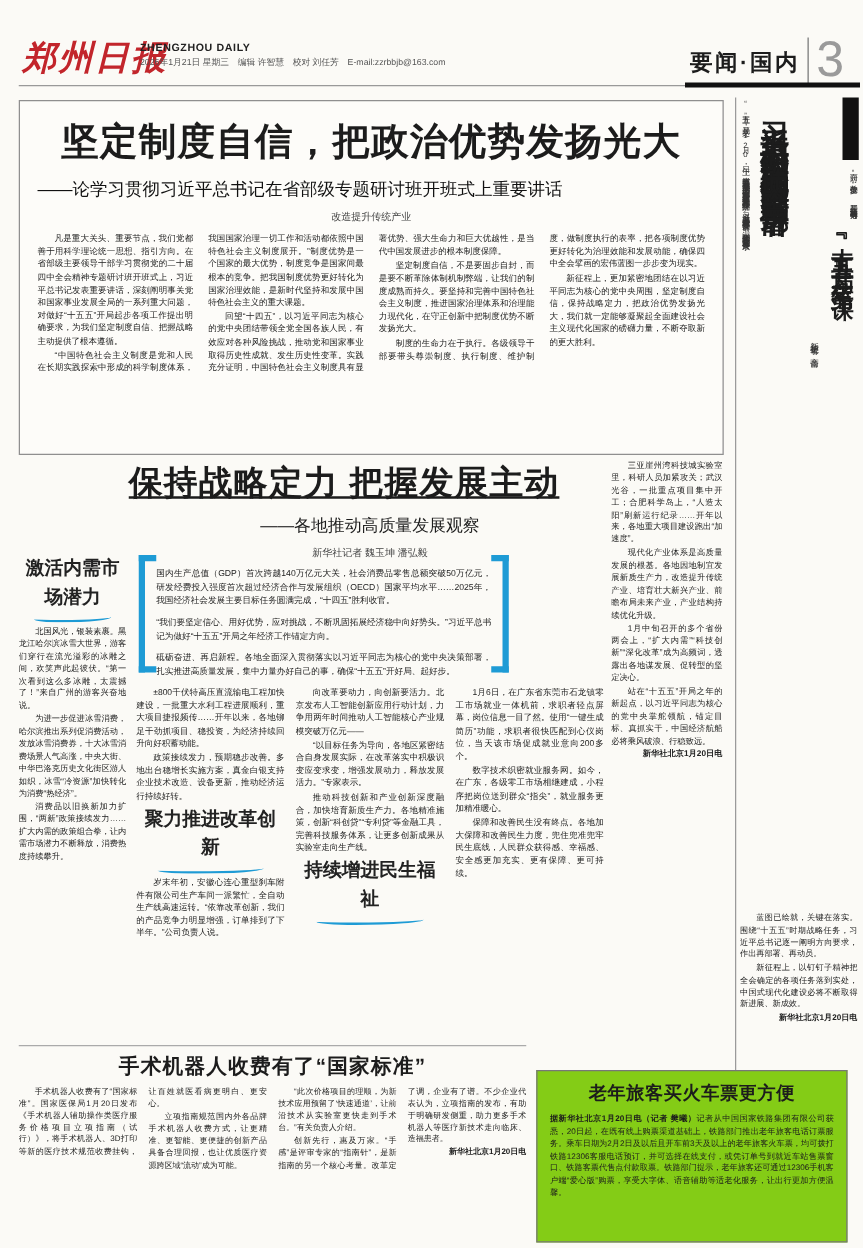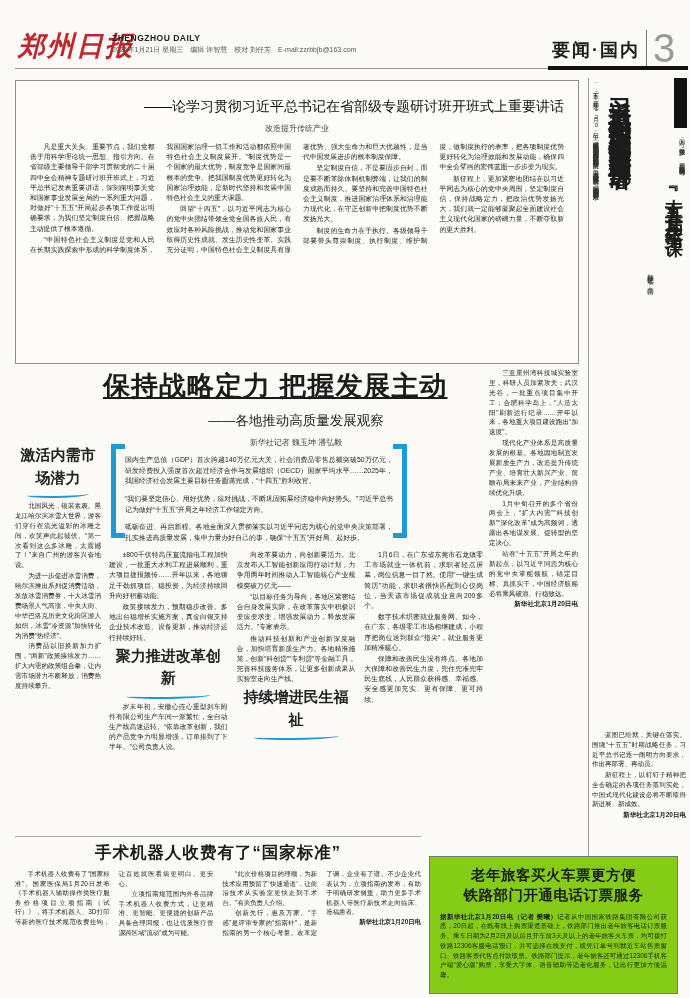--- a/index.html
+++ b/index.html
@@ -15,21 +15,21 @@
   .page-num{font-size:40px;color:#9a9a9a;font-weight:normal;line-height:1;}
   .hrule{background:#999;height:1px;}
   .black-bar{background:#111;}
   
   .np{font-size:6.8px;line-height:1.5;text-align:justify;color:#222;}
   .np p{margin:0 0 1px 0;text-indent:2em;}
   .dateline{font-weight:bold;text-align:right;text-indent:0 !important;}
   
   .main-box{border:1px solid #8f8f8f;padding:8px 14px;background:#fdfcf9;}
   .main-title{font-size:30px;font-weight:bold;text-align:center;letter-spacing:1px;margin-top:4px;}
-  .main-sub{font-size:14px;text-align:right;margin-top:9px;color:#111;}
+  .main-sub{font-size:14px;text-align:left;margin-top:9px;color:#111;}
   .byline{font-size:8px;text-align:center;color:#444;margin-top:7px;}
   .cols4{column-count:4;column-gap:12px;margin-top:8px;height:176px;overflow:hidden;}
   
   .mid-title{font-size:27px;font-weight:bold;letter-spacing:1px;text-decoration:underline;}
   .mid-sub{font-size:13.5px;text-align:center;margin-top:8px;}
   .crosshead{font-size:15px;font-weight:bold;text-align:center;margin:2px 0 2px 0;text-indent:0;}
   .swoosh{height:5px;width:72%;margin:0 auto 3px auto;border-bottom:2px solid #1e9bd5;
           border-radius:0 0 70% 40%;}
   .qbox{position:relative;padding:6px 16px;font-size:6.9px;line-height:1.55;text-align:justify;}
   .qbox:before,.qbox:after{content:"";position:absolute;width:9px;top:2px;bottom:2px;}
@@ -63,20 +63,21 @@
   <div class="en-name">ZHENGZHOU DAILY</div>
   <div class="date-line">2026年1月21日 星期三　编辑 许智慧　校对 刘任芳　E-mail:zzrbbjb@163.com</div>
 </div>
 <div class="abs hrule" style="left:15px;top:68px;width:565px;"></div>
 <div class="abs section-label" style="left:552px;top:38px;">要闻·国内</div>
 <div class="abs" style="left:646px;top:30px;width:1px;height:38px;background:#777;"></div>
 <div class="abs page-num" style="left:653px;top:28px;">3</div>
 <div class="abs black-bar" style="left:548px;top:66px;width:140px;height:4px;"></div>
 
 <div class="abs main-box" style="left:15px;top:80px;width:534px;height:266px;">
+  <div class="main-title">坚定制度自信，把政治优势发扬光大</div>
   <div class="main-sub">——论学习贯彻习近平总书记在省部级专题研讨班开班式上重要讲话</div>
   <div class="byline">改造提升传统产业</div>
   <div class="cols4 np">
       <p>凡是重大关头、重要节点，我们党都善于用科学理论统一思想、指引方向。在省部级主要领导干部学习贯彻党的二十届四中全会精神专题研讨班开班式上，习近平总书记发表重要讲话，深刻阐明事关党和国家事业发展全局的一系列重大问题，对做好“十五五”开局起步各项工作提出明确要求，为我们坚定制度自信、把握战略主动提供了根本遵循。</p>
       <p>“中国特色社会主义制度是党和人民在长期实践探索中形成的科学制度体系，我国国家治理一切工作和活动都依照中国特色社会主义制度展开。”制度优势是一个国家的最大优势，制度竞争是国家间最根本的竞争。把我国制度优势更好转化为国家治理效能，是新时代坚持和发展中国特色社会主义的重大课题。</p>
       <p>回望“十四五”，以习近平同志为核心的党中央团结带领全党全国各族人民，有效应对各种风险挑战，推动党和国家事业取得历史性成就、发生历史性变革。实践充分证明，中国特色社会主义制度具有显著优势、强大生命力和巨大优越性，是当代中国发展进步的根本制度保障。</p>
       <p>坚定制度自信，不是要固步自封，而是要不断革除体制机制弊端，让我们的制度成熟而持久。要坚持和完善中国特色社会主义制度，推进国家治理体系和治理能力现代化，在守正创新中把制度优势不断发扬光大。</p>
       <p>制度的生命力在于执行。各级领导干部要带头尊崇制度、执行制度、维护制度，做制度执行的表率，把各项制度优势更好转化为治理效能和发展动能，确保四中全会擘画的宏伟蓝图一步步变为现实。</p>
       <p>新征程上，更加紧密地团结在以习近平同志为核心的党中央周围，坚定制度自信，保持战略定力，把政治优势发扬光大，我们就一定能够凝聚起全面建设社会主义现代化国家的磅礴力量，不断夺取新的更大胜利。</p>
     </div>
@@ -166,17 +167,16 @@
         <p>立项指南规范国内外各品牌手术机器人收费方式，让更精准、更智能、更便捷的创新产品具备合理回报，也让优质医疗资源跨区域“流动”成为可能。</p>
         <p>“此次价格项目的理顺，为新技术应用预留了‘快速通道’，让前沿技术从实验室更快走到手术台。”有关负责人介绍。</p>
         <p>创新先行，惠及万家。“手感”是评审专家的“指南针”，是新指南的另一个核心考量。改革定了调，企业有了谱。不少企业代表认为，立项指南的发布，有助于明确研发侧重，助力更多手术机器人等医疗新技术走向临床、造福患者。</p>
       </div>
     <p class="dateline">新华社北京1月20日电</p>
   </div>
 </div>
 
 <div class="abs notice" style="left:429px;top:856px;width:227px;height:120px;">
   <div class="n-title">老年旅客买火车票更方便</div>
-  <div class="n-title">铁路部门开通电话订票服务</div>
   <div class="n-body">
     <b>据新华社北京1月20日电（记者 樊曦）</b><span>记者从中国国家铁路集团有限公司获悉，20日起，在既有线上购票渠道基础上，铁路部门推出老年旅客电话订票服务。乘车日期为2月2日及以后且开车前3天及以上的老年旅客火车票，均可拨打铁路12306客服电话预订，并可选择在线支付，或凭订单号到就近车站售票窗口、铁路客票代售点付款取票。铁路部门提示，老年旅客还可通过12306手机客户端“爱心版”购票，享受大字体、语音辅助等适老化服务，让出行更加方便温馨。</span>
   </div>
 </div>
 
 </body></html>

